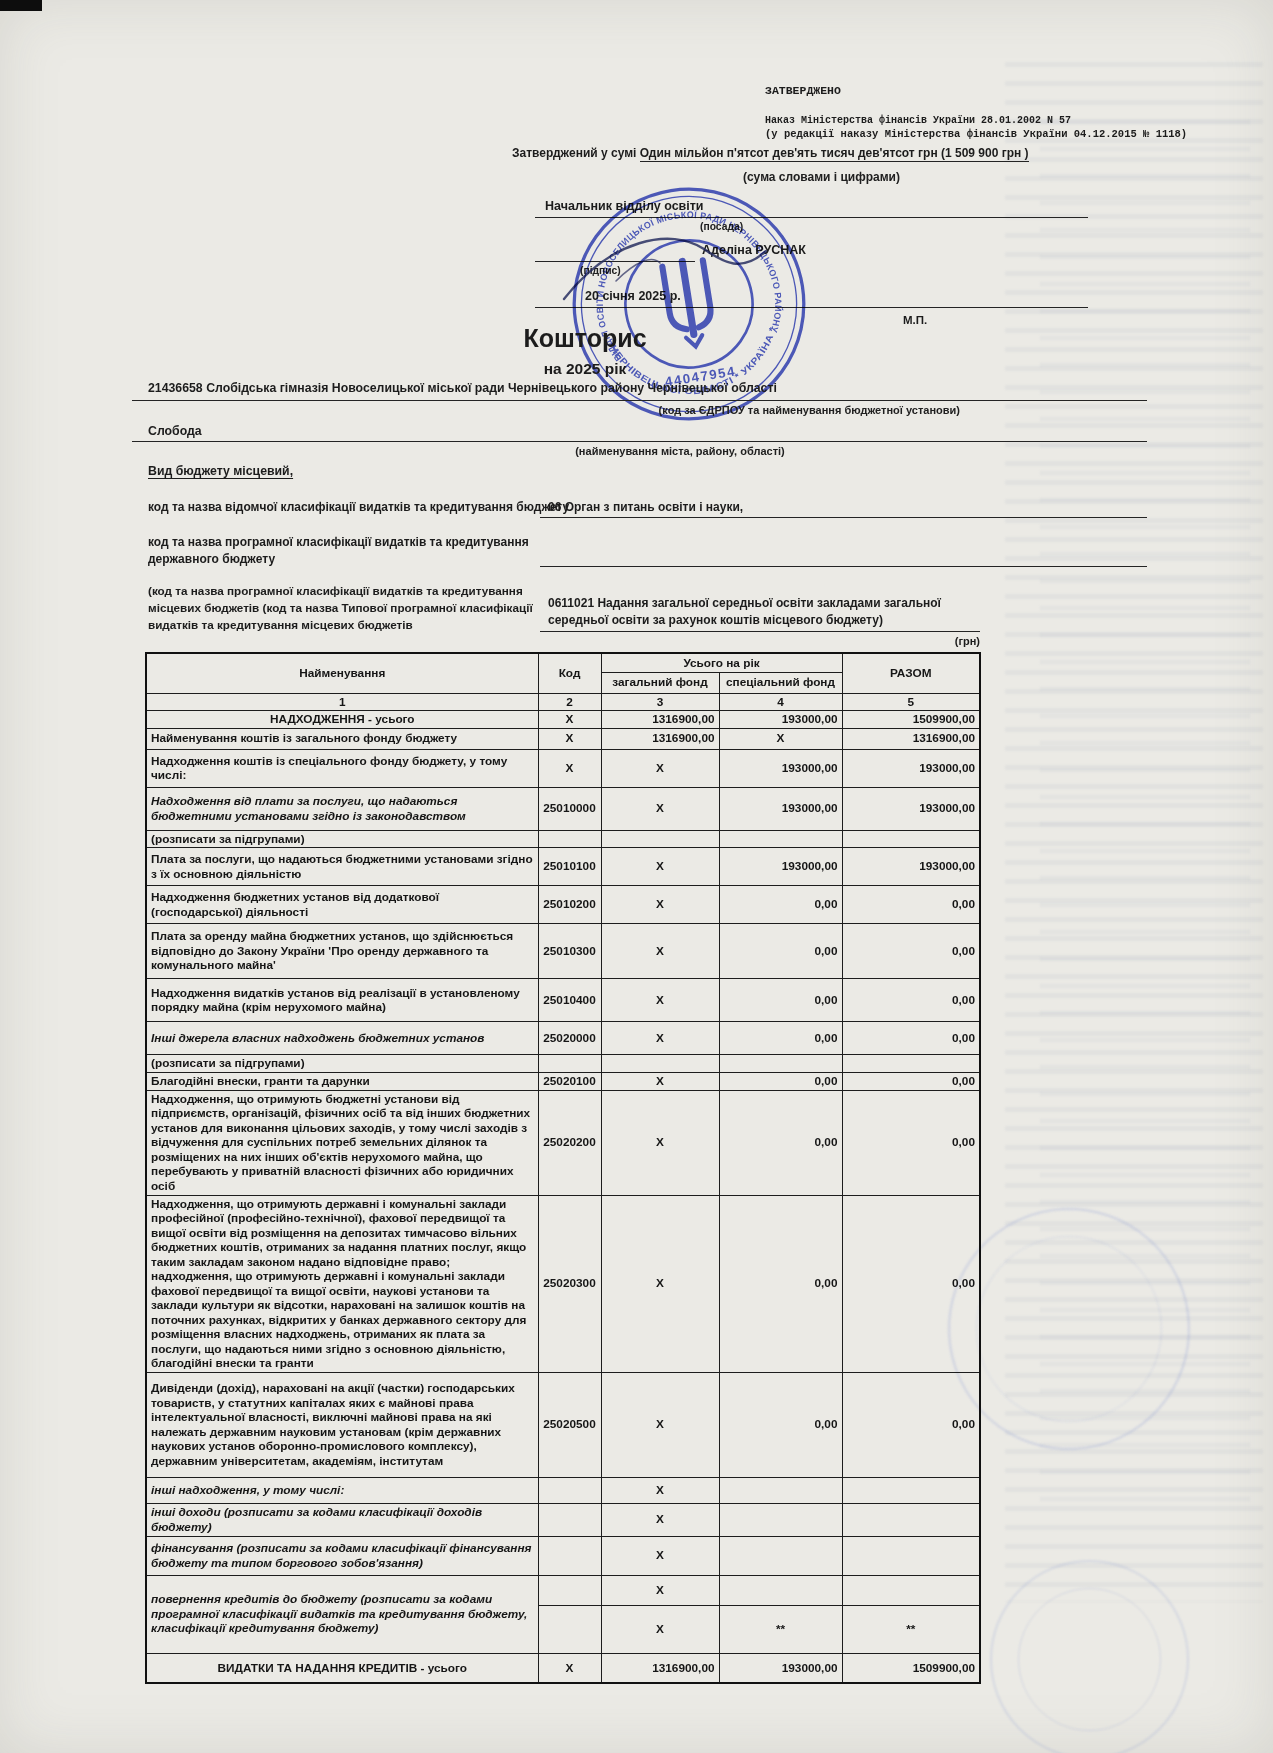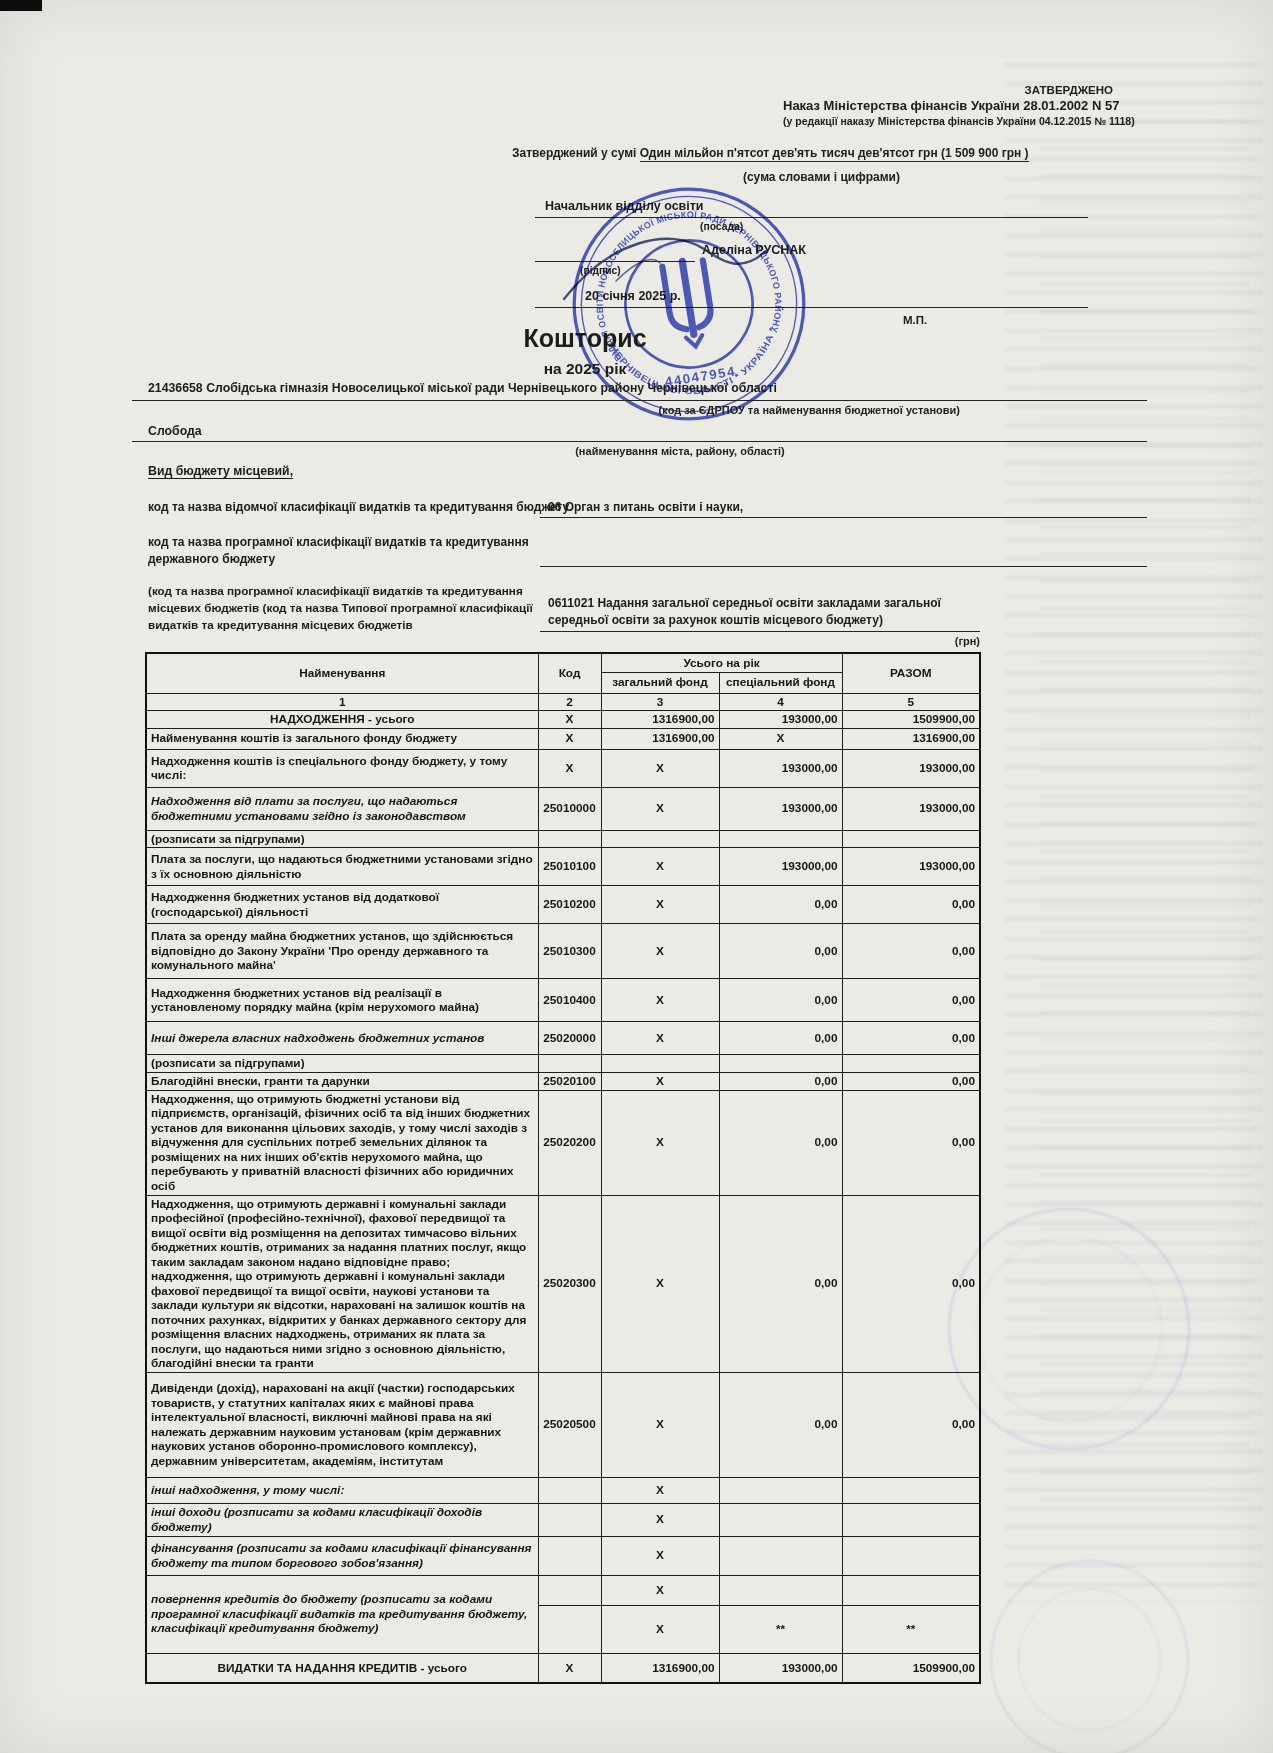--- a/index.html
+++ b/index.html
@@ -18,23 +18,23 @@
                filter:blur(1.2px);opacity:.55;}
   .ghost-lines2{background:repeating-linear-gradient(180deg,rgba(125,140,168,.14) 0 4px,transparent 4px 27px);
                filter:blur(1.4px);opacity:.6;}
   .ghost-circle{border:2.5px solid rgba(70,100,200,.18);border-radius:50%;filter:blur(.8px);}
   .ghost-circle::after{content:"";position:absolute;inset:26px;border:1.6px solid rgba(70,100,200,.14);border-radius:50%;}
   
   .seal{position:absolute;left:566px;top:181px;width:246px;height:246px;color:#2c3dc0;opacity:.82;
         transform:rotate(-9deg);mix-blend-mode:multiply;}
   .signature{position:absolute;left:556px;top:221px;width:230px;height:95px;opacity:.92;}
   
-  .approval{left:783px;top:84px;width:330px;text-align:right;}
+  .approval{left:765px;top:84px;width:330px;text-align:left;font-family:Liberation Mono, monospace;}
   .approval .a1{font-size:11.5px;font-weight:700;}
-  .approval .a2{font-size:13px;font-weight:600;margin-top:2px;}
+  .approval .a2{font-size:10px;font-weight:600;margin-top:18px;}
   .approval .a3{font-size:10.5px;font-weight:600;margin-top:2px;}
   .sumline{left:512px;top:146px;font-size:12px;font-weight:700;}
   .sumline .amt{border-bottom:1.7px solid #242424;padding-bottom:1px;}
   .title-main{left:420px;top:324px;width:330px;text-align:center;font-size:25px;font-weight:700;}
   .title-sub{left:420px;top:360px;width:330px;text-align:center;font-size:15.5px;font-weight:700;}
   
   table.budget{position:absolute;left:145px;top:652px;width:834px;border-collapse:collapse;
                font-size:11.8px;font-weight:600;color:#161616;table-layout:fixed;}
   table.budget td{border:1.3px solid #1d1d1d;padding:1px 4px;vertical-align:middle;line-height:14.5px;
                   overflow:hidden;}
@@ -213,21 +213,21 @@
         <td class="r">0,00</td>
       </tr>
       <tr style="height:55px;">
         <td class="name">Плата за оренду майна бюджетних установ, що здійснюється відповідно до Закону України 'Про оренду державного та комунального майна'</td>
         <td class="c">25010300</td>
         <td class="c">X</td>
         <td class="r">0,00</td>
         <td class="r">0,00</td>
       </tr>
       <tr style="height:43px;">
-        <td class="name">Надходження бюджетних установ від реалізації в установленому порядку майна (крім нерухомого майна)</td>
+        <td class="name">Надходження видатків установ від реалізації в установленому порядку майна (крім нерухомого майна)</td>
         <td class="c">25010400</td>
         <td class="c">X</td>
         <td class="r">0,00</td>
         <td class="r">0,00</td>
       </tr>
       <tr style="height:33px;">
         <td class="name it">Інші джерела власних надходжень бюджетних установ</td>
         <td class="c">25020000</td>
         <td class="c">X</td>
         <td class="r">0,00</td>

